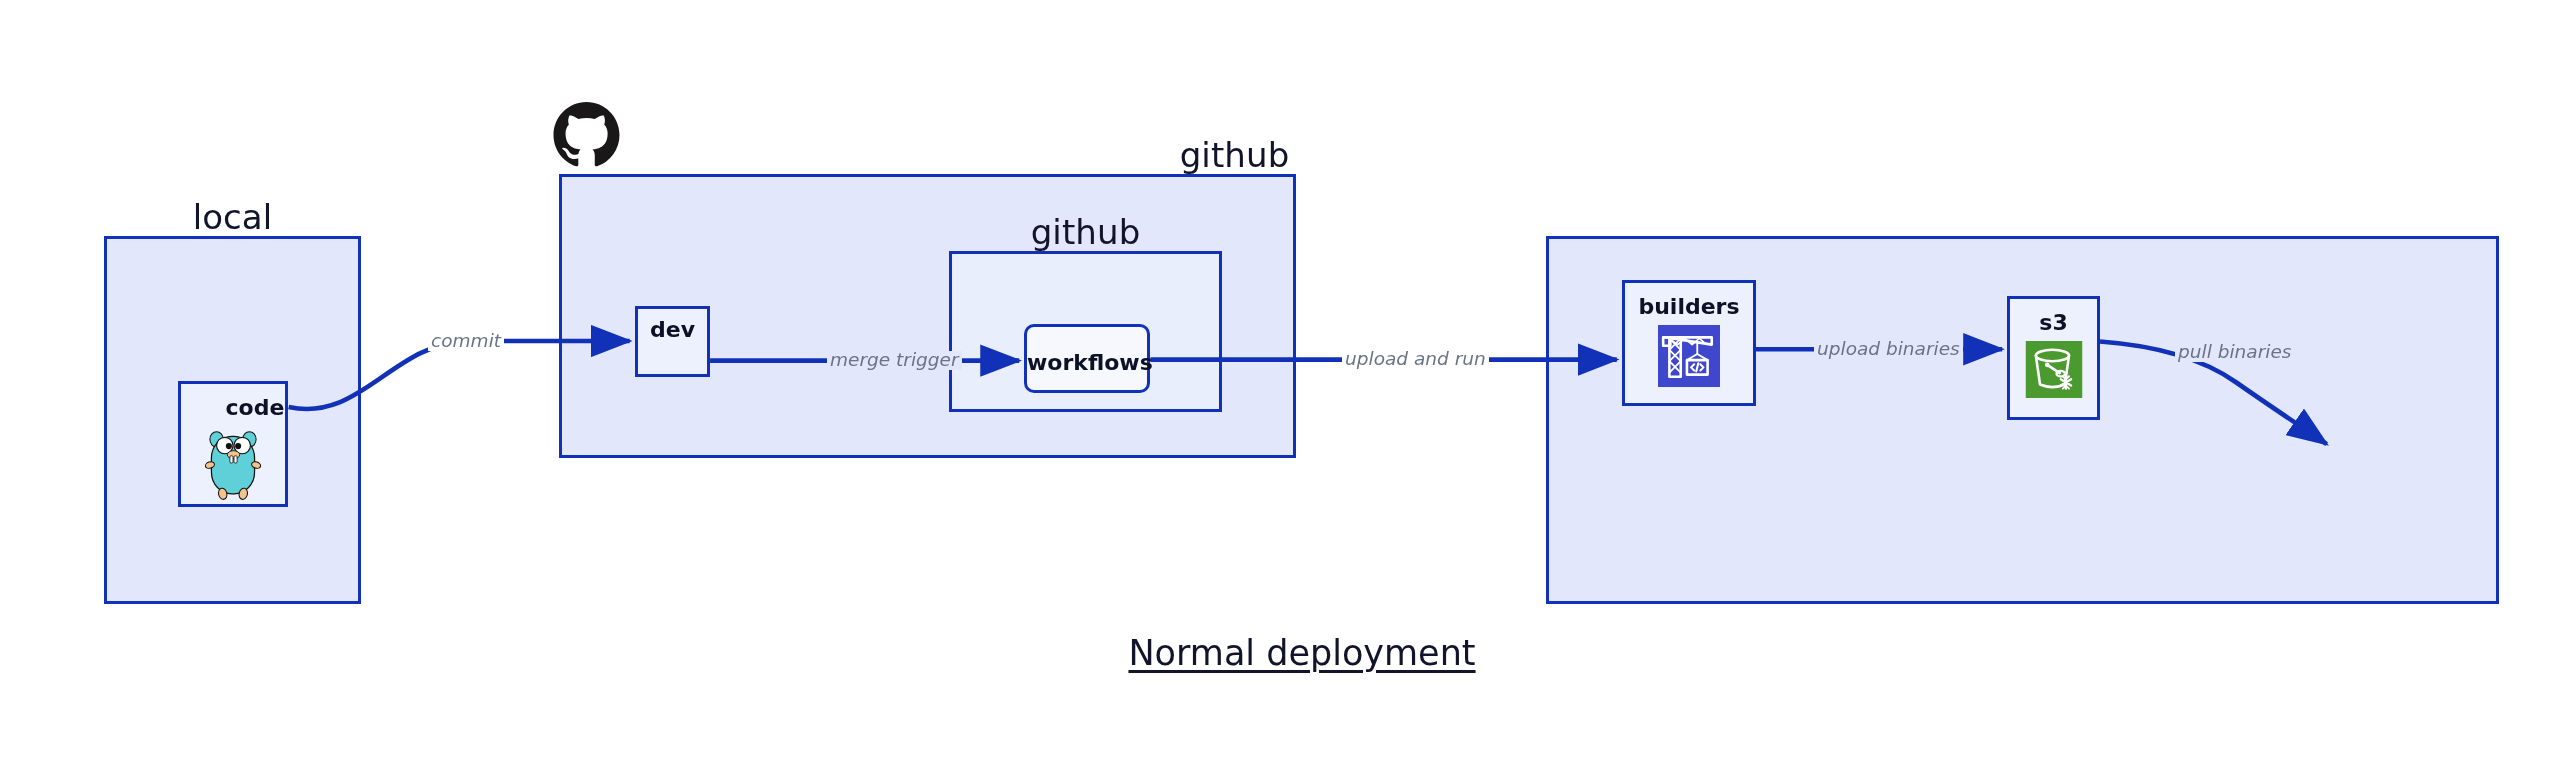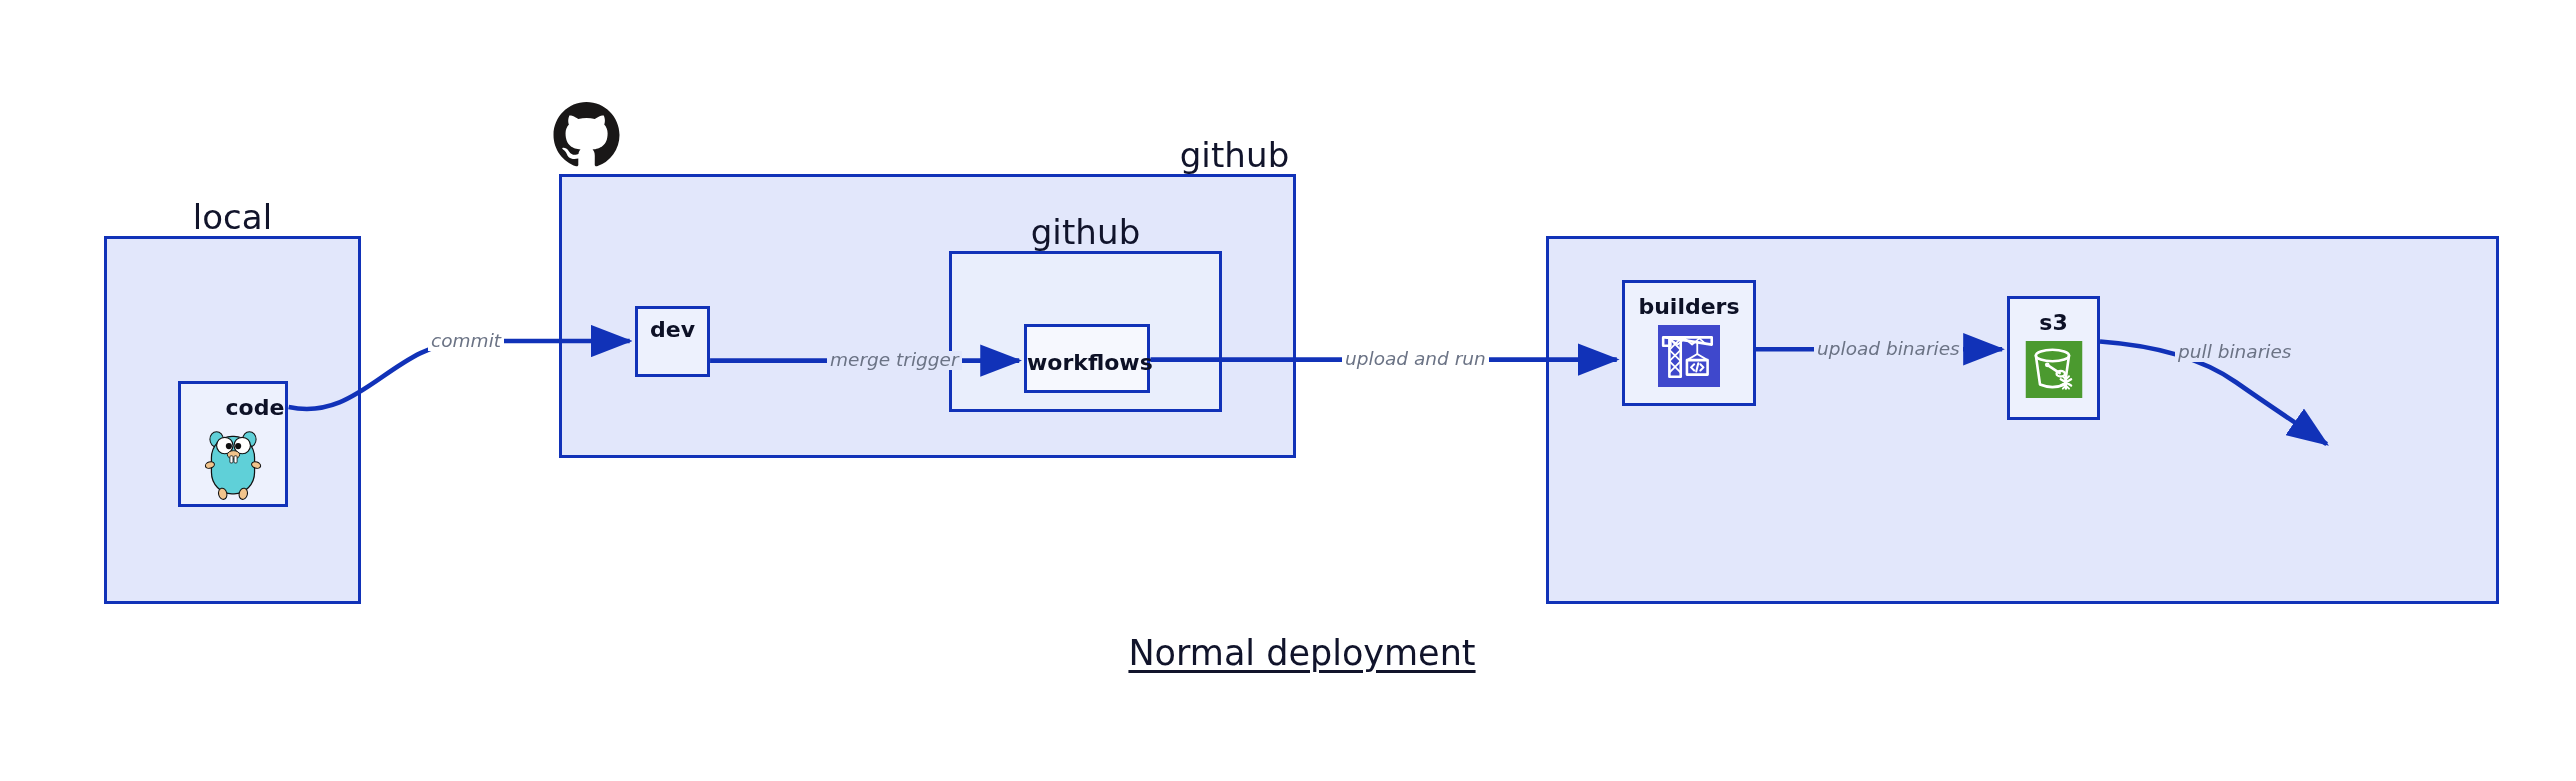--- a/index.html
+++ b/index.html
@@ -130,21 +130,21 @@
   <div class="group-label" style="left:1170px;top:135px;width:129px;text-align:center;">github</div>
   <div class="group" style="left:559px;top:174px;width:737px;height:284px;"></div>
 
   <div class="node" style="left:635px;top:306px;width:75px;height:71px;">
     <div class="node-label" style="top:8px;">dev</div>
   </div>
 
   <div class="group-label" style="left:949px;top:212px;width:273px;text-align:center;">github</div>
   <div class="group" style="left:949px;top:251px;width:273px;height:161px;background:#e9eefc;"></div>
 
-  <div class="node" style="left:1024px;top:324px;width:126px;height:69px;background:#f6f8fe;">
+  <div class="node" style="left:1024px;top:324px;width:126px;height:69px;background:#f6f8fe;border-radius:10px;">
     <div class="node-label" style="top:23px;">workflows</div>
   </div>
 
   <div class="group" style="left:1546px;top:236px;width:953px;height:368px;"></div>
 
   <div class="node" style="left:1622px;top:280px;width:134px;height:126px;">
     <div class="node-label" style="top:11.3px;">builders</div>
     <div class="node-icon" style="top:42px;width:62px;height:62px;">
       <svg viewBox="0 0 120 120" width="62" height="62">
         <rect x="0" y="0" width="120" height="120" fill="#3f48cc"></rect>

